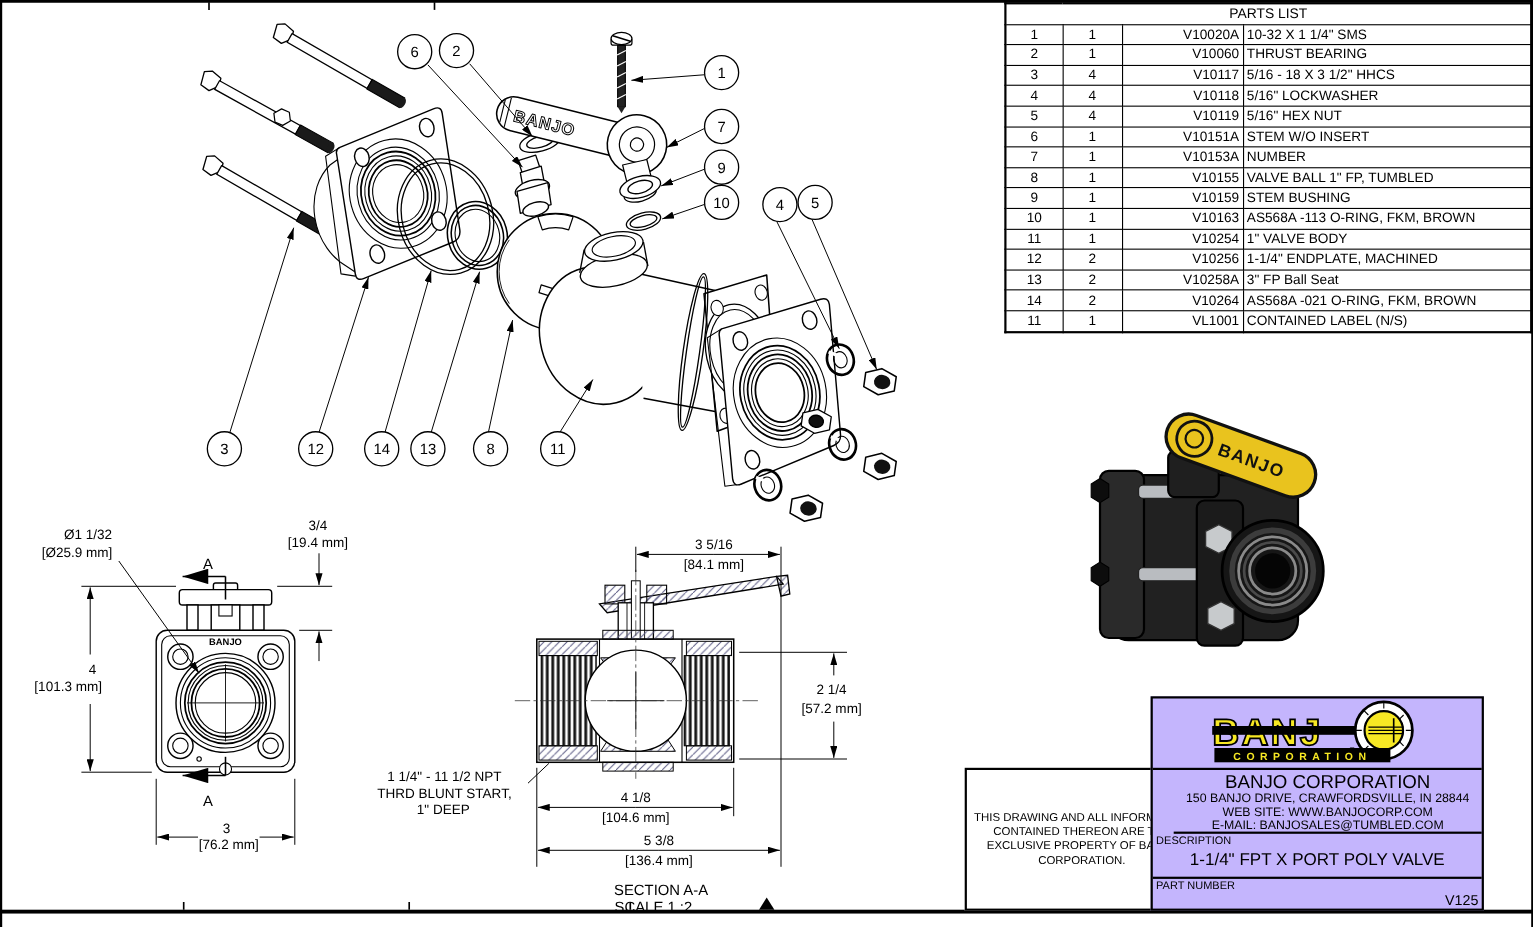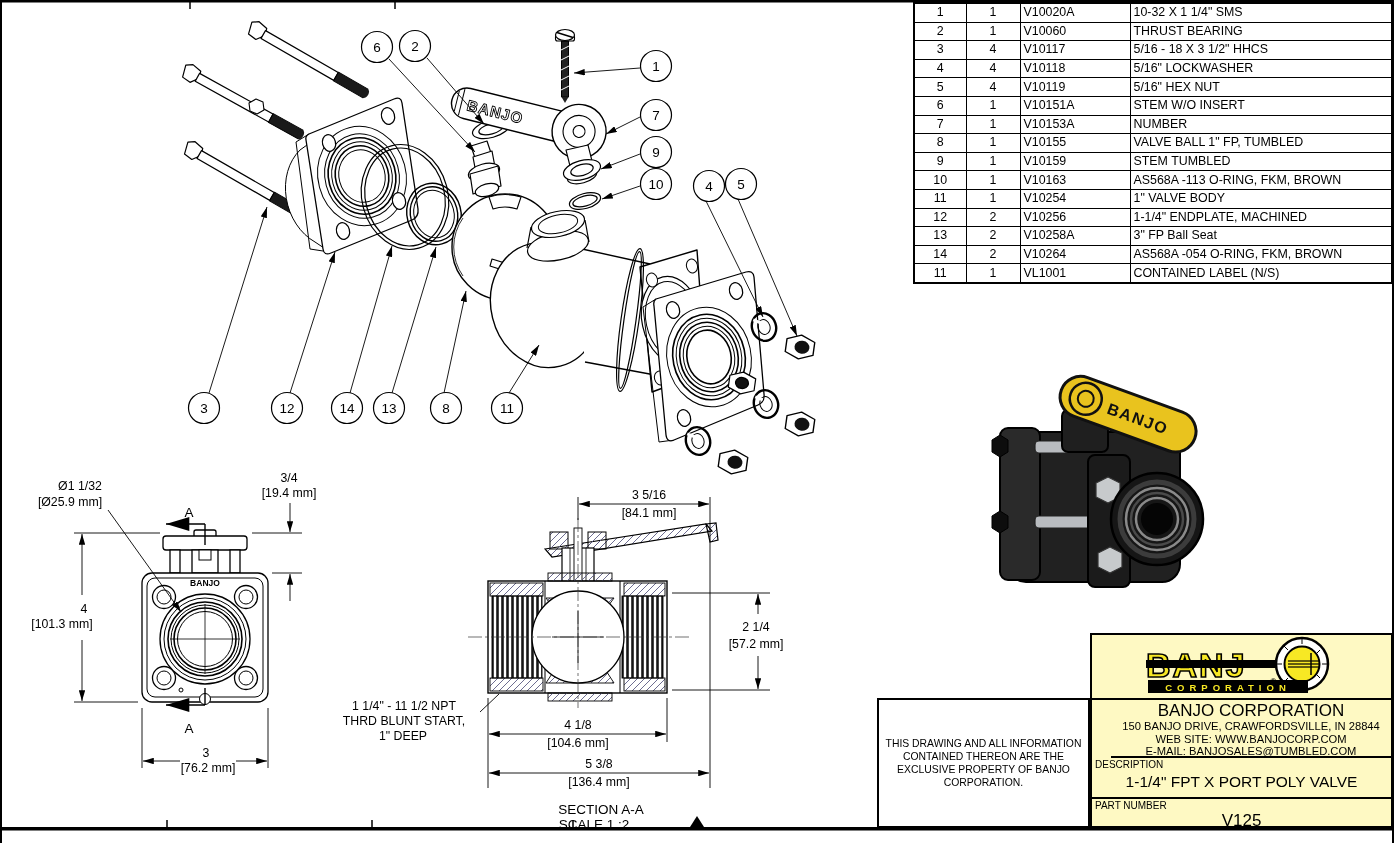--- a/index.html
+++ b/index.html
@@ -15,44 +15,44 @@
     border:2px solid #000;font-size:12.4px;
   }
   .parts-table td,.parts-table th{
     border:1px solid #000;height:17.6px;line-height:1.05;
     padding:0 3px;font-weight:normal;white-space:nowrap;overflow:hidden;
   }
   .parts-table .title-cell{text-align:center;font-size:12.6px;}
   .parts-table th{text-align:center;}
   .col-item{width:52px;text-align:center;}
   .col-qty{width:54px;text-align:center;}
-  .col-pn{width:110px;text-align:left;}
+  .col-pn{width:110px;text-align:right;}
   .col-desc{text-align:left;}
   
   .disclaimer{
     position:absolute;left:877px;top:698px;width:213px;height:130px;
     border:2px solid #000;box-sizing:border-box;background:#fff;
     font-size:10.4px;line-height:13.2px;text-align:center;
     display:flex;flex-direction:column;justify-content:center;gap:16px;
     padding:2px 3px;
   }
   
   .title-block{
-    position:absolute;left:1090px;top:633px;width:303px;height:195px;
-    border:2px solid #000;box-sizing:border-box;background:#fef9c3;
+    position:absolute;left:1046px;top:633px;width:303px;height:195px;
+    border:2px solid #000;box-sizing:border-box;background:#c4b5fd;
   }
   .tb-logo{height:63px;border-bottom:2px solid #000;position:relative;}
   .tb-company{height:58px;border-bottom:2px solid #000;text-align:center;padding-top:2px;box-sizing:border-box;margin-left:19px;}
   .tb-company .co-name{font-size:17px;line-height:18px;}
   .tb-company .co-line{font-size:11.2px;line-height:12.6px;}
   .tb-desc{height:41px;border-bottom:2px solid #000;box-sizing:border-box;padding:1px 3px;}
   .tb-desc .lbl,.tb-pn .lbl{font-size:10px;line-height:11px;text-align:left;}
   .tb-desc .val{font-size:15.5px;text-align:center;margin-top:3px;}
   .tb-pn{height:27px;box-sizing:border-box;padding:1px 3px;}
-  .tb-pn .val{font-size:17px;text-align:center;}
+  .tb-pn .val{font-size:13px;text-align:right;}
 </style>
 </head>
 <body>
 
 <div class="sheet">
 
 <svg class="art" width="1394" height="843" viewBox="0 0 1394 843">
   <defs>
     <marker id="arr" viewBox="0 0 10 6" refX="10" refY="3" markerWidth="12" markerHeight="7.2" orient="auto">
       <path d="M0,0 L10,3 L0,6 Z" fill="#000"></path>
@@ -505,20 +505,23 @@
 </svg>
 
   <table class="parts-table">
     <colgroup>
         <col style="width:52px">
         <col style="width:54px">
         <col style="width:110px">
         <col>
       </colgroup>
     <thead>
+      <tr>
+          <td class="title-cell" colspan="4">PARTS LIST</td>
+        </tr>
     </thead>
     <tbody>
         <tr>
           <td class="col-item">1</td>
           <td class="col-qty">1</td>
           <td class="col-pn">V10020A</td>
           <td class="col-desc">10-32 X 1 1/4" SMS</td>
         </tr>
         <tr>
           <td class="col-item">2</td>
@@ -559,21 +562,21 @@
         <tr>
           <td class="col-item">8</td>
           <td class="col-qty">1</td>
           <td class="col-pn">V10155</td>
           <td class="col-desc">VALVE BALL 1" FP, TUMBLED</td>
         </tr>
         <tr>
           <td class="col-item">9</td>
           <td class="col-qty">1</td>
           <td class="col-pn">V10159</td>
-          <td class="col-desc">STEM TUMBLED</td>
+          <td class="col-desc">STEM BUSHING</td>
         </tr>
         <tr>
           <td class="col-item">10</td>
           <td class="col-qty">1</td>
           <td class="col-pn">V10163</td>
           <td class="col-desc">AS568A -113 O-RING, FKM, BROWN</td>
         </tr>
         <tr>
           <td class="col-item">11</td>
           <td class="col-qty">1</td>
@@ -589,21 +592,21 @@
         <tr>
           <td class="col-item">13</td>
           <td class="col-qty">2</td>
           <td class="col-pn">V10258A</td>
           <td class="col-desc">3" FP Ball Seat</td>
         </tr>
         <tr>
           <td class="col-item">14</td>
           <td class="col-qty">2</td>
           <td class="col-pn">V10264</td>
-          <td class="col-desc">AS568A -054 O-RING, FKM, BROWN</td>
+          <td class="col-desc">AS568A -021 O-RING, FKM, BROWN</td>
         </tr>
         <tr>
           <td class="col-item">11</td>
           <td class="col-qty">1</td>
           <td class="col-pn">VL1001</td>
           <td class="col-desc">CONTAINED LABEL (N/S)</td>
         </tr>
       </tbody>
   </table>
 

